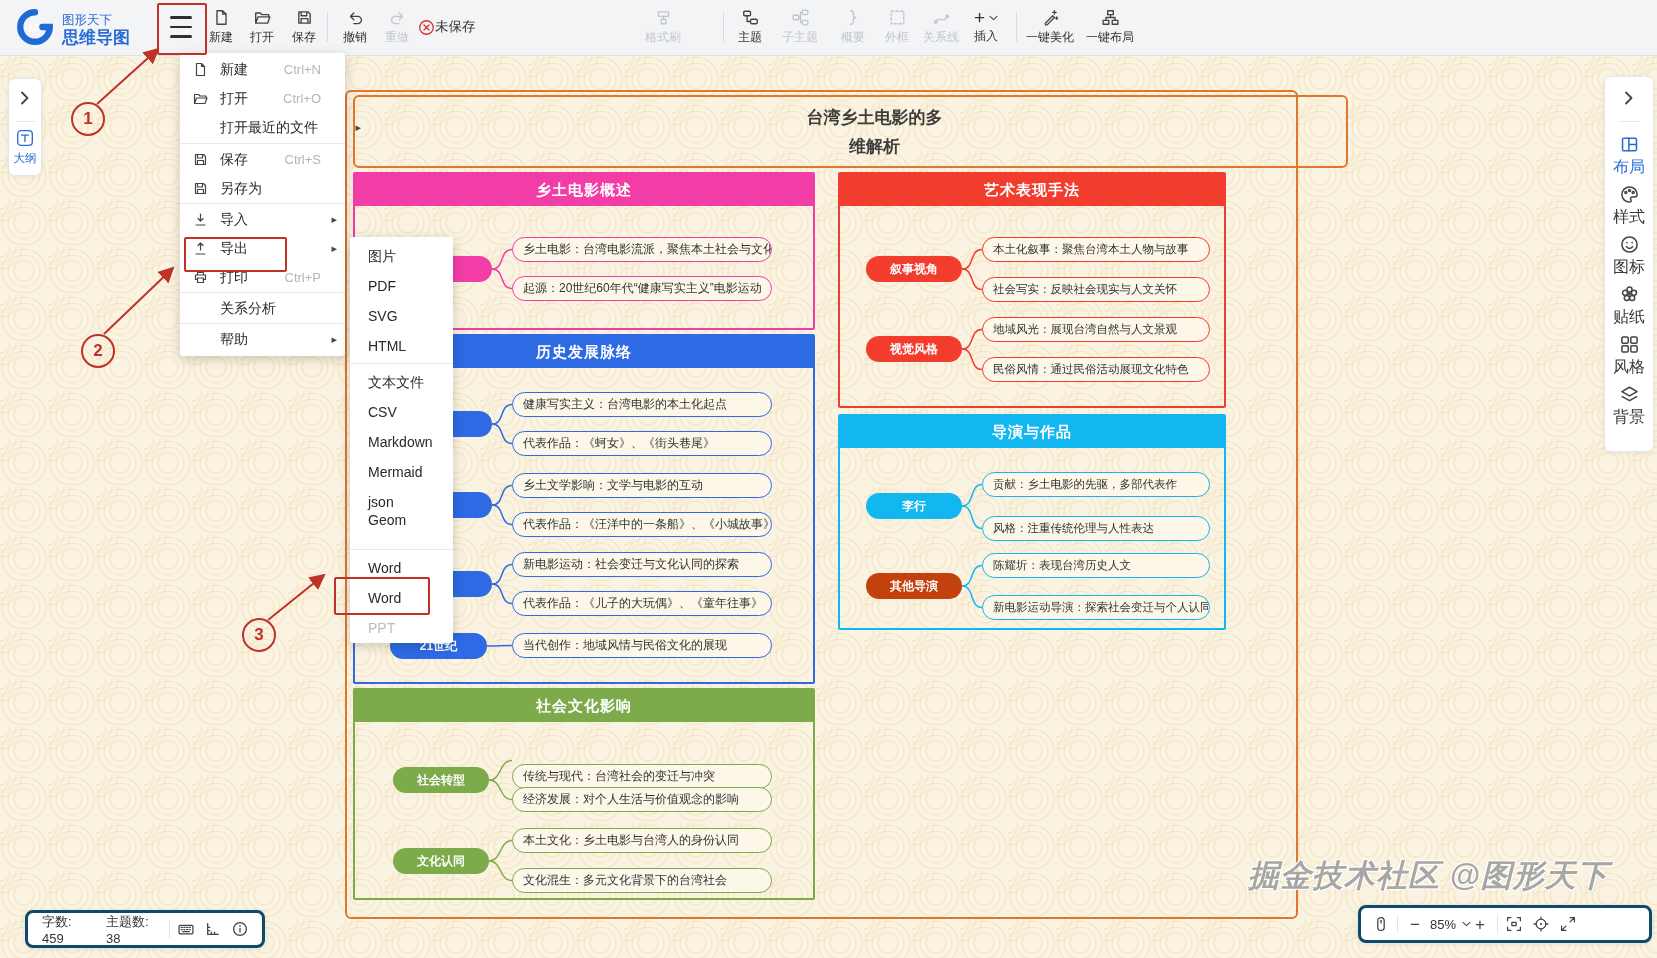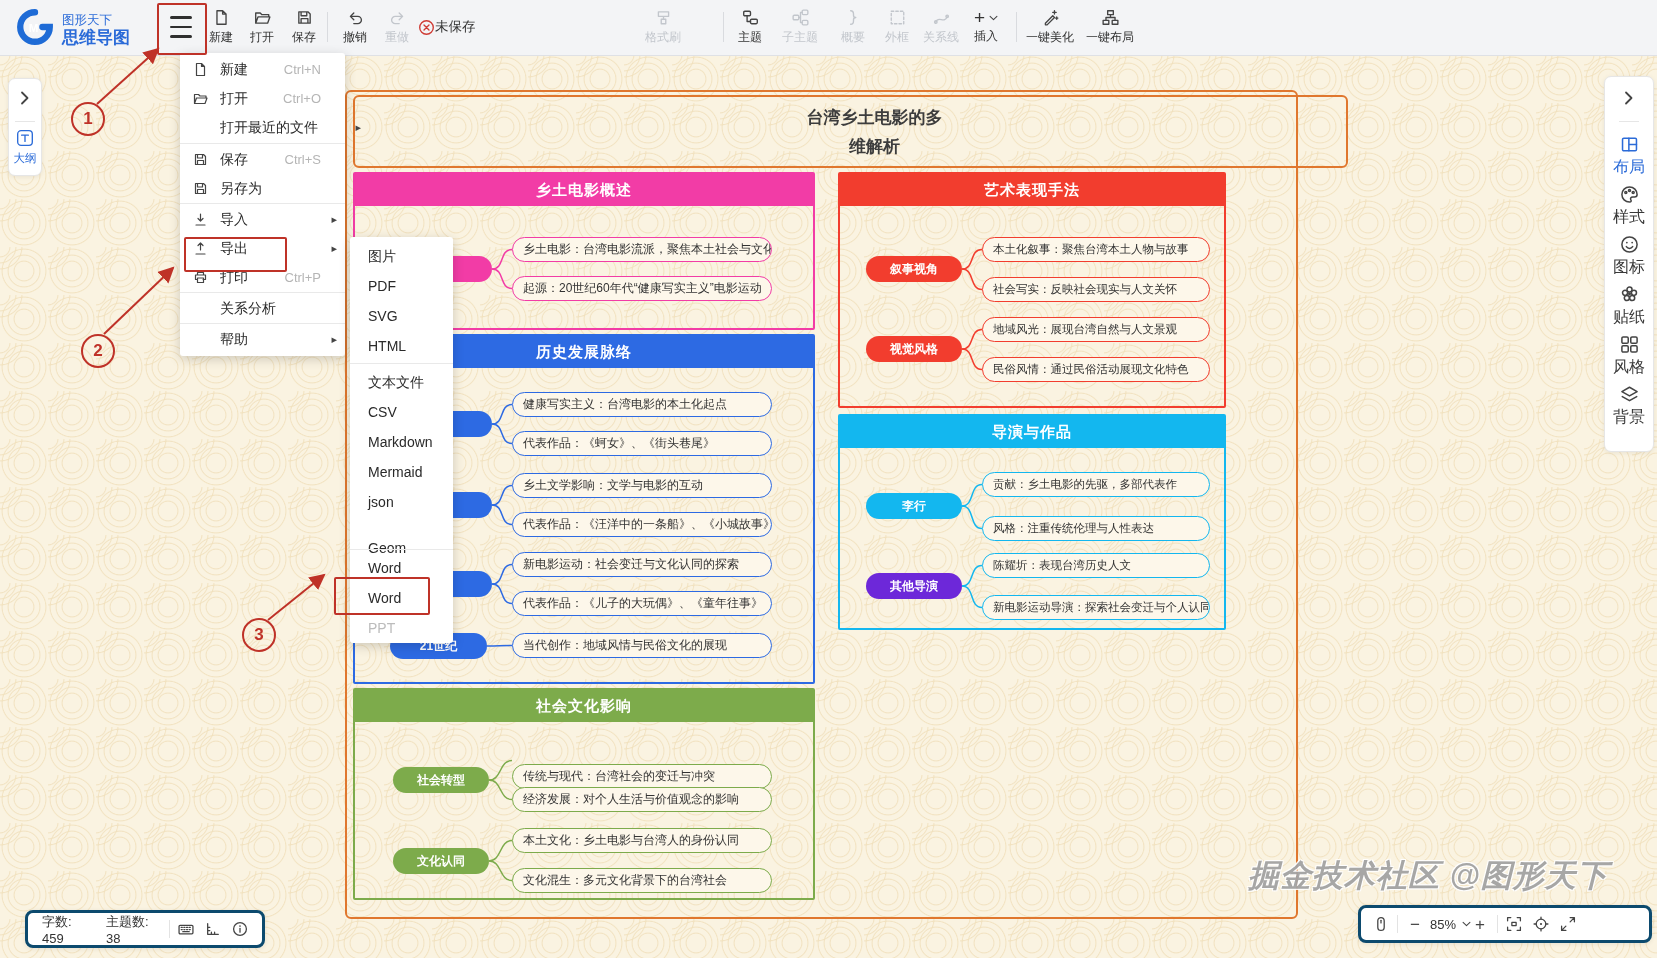--- a/index.html
+++ b/index.html
@@ -151,21 +151,21 @@
   <div class="bubble" style="left: 512px; top: 868px; width: 260px; border-color: rgb(125, 171, 75);">文化混生：多元文化背景下的台湾社会</div>
 
   <div class="mnode" style="left: 866px; top: 256px; width: 96px; background: rgb(242, 61, 46);">叙事视角</div>
   <div class="mnode" style="left: 866px; top: 336px; width: 96px; background: rgb(242, 61, 46);">视觉风格</div>
   <div class="bubble sm" style="left: 982px; top: 237px; width: 228px; border-color: rgb(242, 61, 46);">本土化叙事：聚焦台湾本土人物与故事</div>
   <div class="bubble sm" style="left: 982px; top: 277px; width: 228px; border-color: rgb(242, 61, 46);">社会写实：反映社会现实与人文关怀</div>
   <div class="bubble sm" style="left: 982px; top: 317px; width: 228px; border-color: rgb(242, 61, 46);">地域风光：展现台湾自然与人文景观</div>
   <div class="bubble sm" style="left: 982px; top: 357px; width: 228px; border-color: rgb(242, 61, 46);">民俗风情：通过民俗活动展现文化特色</div>
 
   <div class="mnode" style="left: 866px; top: 493px; width: 96px; background: rgb(19, 183, 239);">李行</div>
-  <div class="mnode" style="left: 866px; top: 573px; width: 96px; background: #6d28d9;">其他导演</div>
+  <div class="mnode" style="left: 866px; top: 573px; width: 96px; background: #c2410c;">其他导演</div>
   <div class="bubble sm" style="left: 982px; top: 472px; width: 228px; border-color: rgb(19, 183, 239);">贡献：乡土电影的先驱，多部代表作</div>
   <div class="bubble sm" style="left: 982px; top: 516px; width: 228px; border-color: rgb(19, 183, 239);">风格：注重传统伦理与人性表达</div>
   <div class="bubble sm" style="left: 982px; top: 553px; width: 228px; border-color: rgb(19, 183, 239);">陈耀圻：表现台湾历史人文</div>
   <div class="bubble sm" style="left: 982px; top: 595px; width: 228px; border-color: rgb(19, 183, 239);">新电影运动导演：探索社会变迁与个人认同</div>
 
   <div id="toolbar">
     <span class="abs" style="left:16px;top:8px;">
       <svg width="38" height="38" viewBox="0 0 36 36">
           <path d="M18 4a14 14 0 1 0 14 14h-7" stroke="#1e6bd6" stroke-width="6" fill="none" stroke-linecap="round"></path>
           <text x="12" y="23" font-size="11" fill="#fff" font-weight="bold">M</text>
@@ -361,21 +361,21 @@
     <div class="sub-item" style="top:4px;">图片</div>
     <div class="sub-item" style="top:34px;">PDF</div>
     <div class="sub-item" style="top:64px;">SVG</div>
     <div class="sub-item" style="top:94px;">HTML</div>
     <div class="msep" style="top:126px;"></div>
     <div class="sub-item" style="top:130px;">文本文件</div>
     <div class="sub-item" style="top:160px;">CSV</div>
     <div class="sub-item" style="top:190px;">Markdown</div>
     <div class="sub-item" style="top:220px;">Mermaid</div>
     <div class="sub-item" style="top:250px;">json</div>
-    <div class="sub-item" style="top:296px;">Geom</div>
+    <div class="sub-item" style="top:268px;">Geom</div>
     <div class="msep" style="top:312px;"></div>
     <div class="sub-item" style="top:316px;">Word</div>
     <div class="sub-item" style="top:346px;">Word</div>
     <div class="sub-item dis" style="top:376px;">PPT</div>
   </div>
 
   <div class="redbox" style="left:157px;top:3px;width:46px;height:48px;"></div>
   <div class="redbox" style="left:184px;top:237px;width:99px;height:31px;"></div>
   <div class="redbox" style="left:334px;top:577px;width:92px;height:34px;"></div>
   <div class="badge" style="left:71px;top:102px;">1</div>

